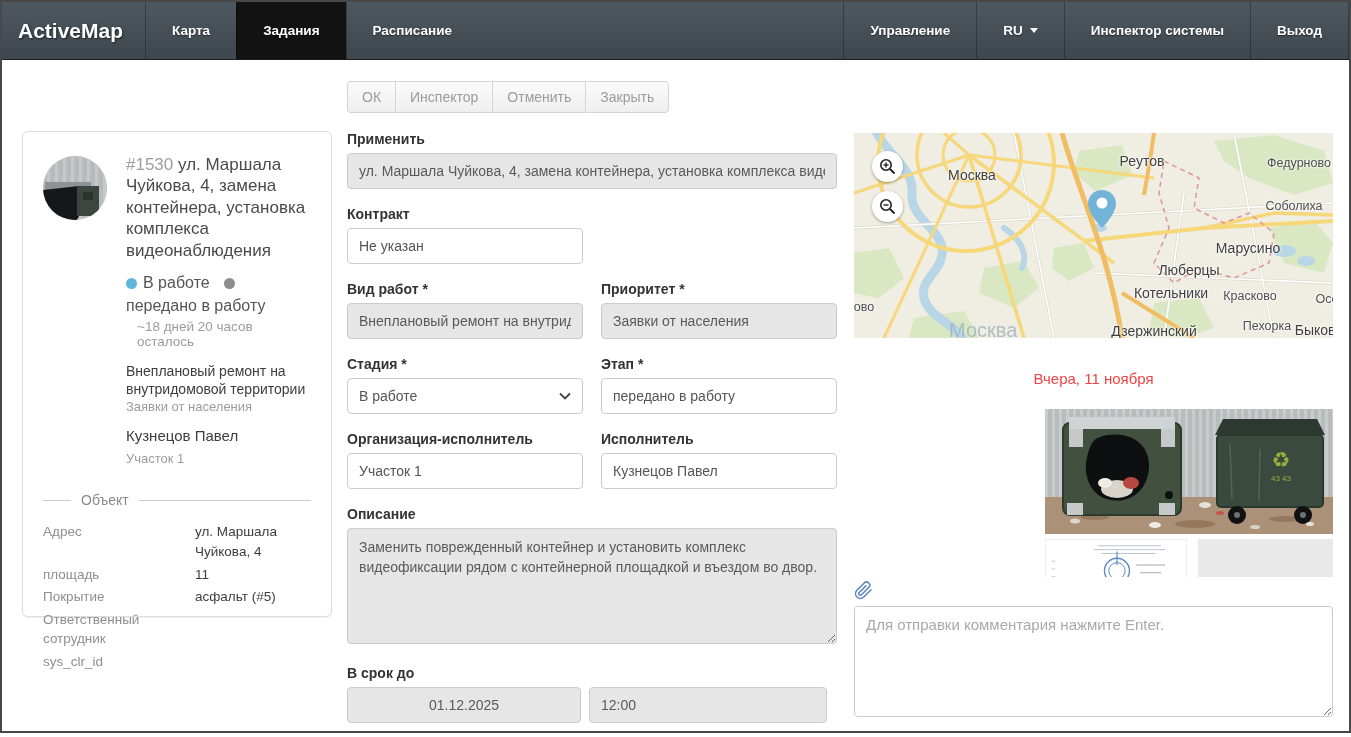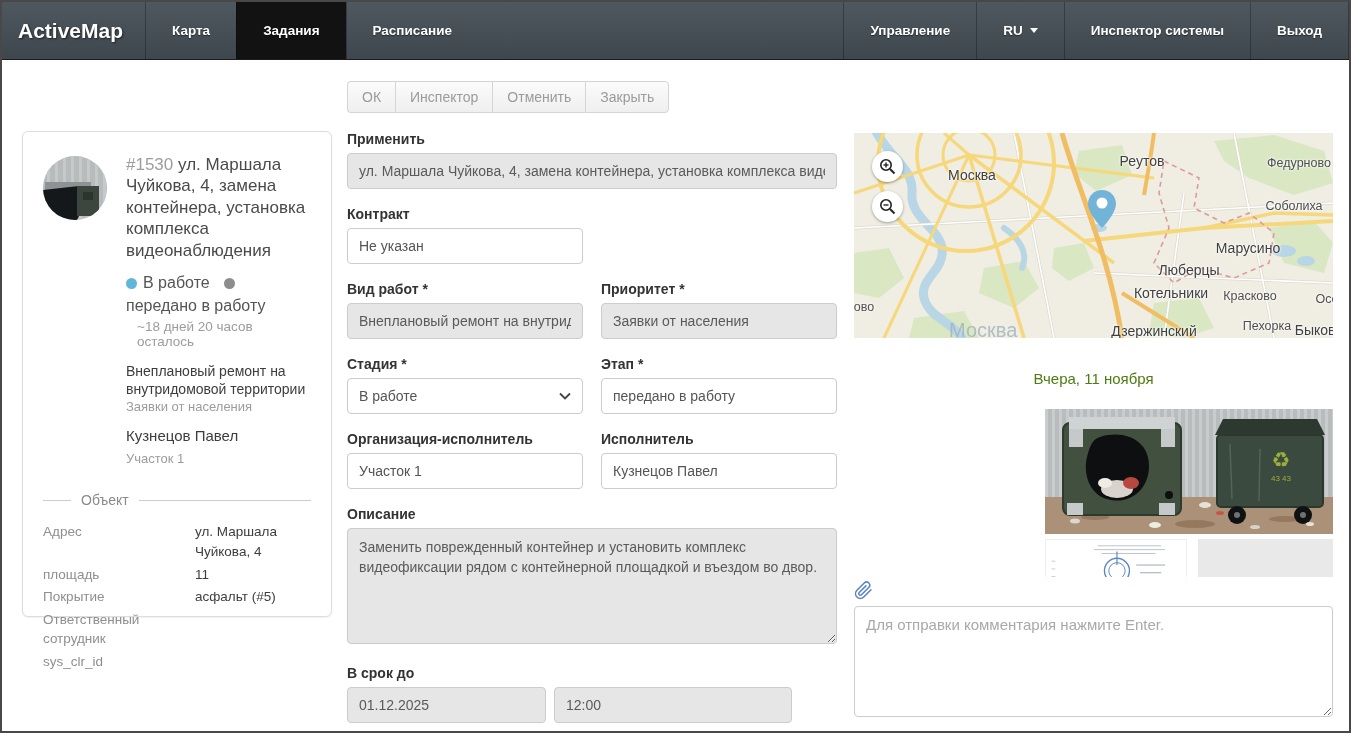--- a/index.html
+++ b/index.html
@@ -52,31 +52,31 @@
   .flabel { font-size:14px; font-weight:bold; color:#333; margin-bottom:6px; }
   .finput { width:100%; height:36px; border:1px solid #ccc; border-radius:4px; padding:0 11px; font-size:14px; color:#555; background:#fff; font-family:"Liberation Sans",sans-serif; white-space:nowrap; overflow:hidden; }
   input.finput { text-overflow:clip; }
   .finput.dis { background:#e6e6e6; color:#5a5a5a; }
   .frow { display:flex; gap:18px; }
   .frow .fgroup { width:236px; }
   .fselect { display:flex; align-items:center; justify-content:space-between; cursor:pointer; }
   .fselect .sel-text { color:#555; }
   textarea.farea { width:490px; height:116px; border:1px solid #ccc; border-radius:4px; background:#e6e6e6; color:#5a5a5a; font-size:14px; line-height:1.45; padding:8px 11px; resize:vertical; font-family:"Liberation Sans",sans-serif; }
   .deadline-row { display:flex; gap:8px; }
-  .deadline-row .d1 { width:199px; } .deadline-row .d2 { width:238px; }
+  .deadline-row .d1 { width:234px;text-align:center; } .deadline-row .d2 { width:238px; }
 
   
   .right-col { position:absolute; left:852px; top:73px; width:479px; }
   .map-box { position:relative; width:479px; height:205px; overflow:hidden; background:#f0ede3; }
   .map-label { position:absolute; transform:translate(-50%,-50%); font-size:12.5px; color:#4e4e4e; white-space:nowrap; text-shadow:0 0 3px #fff,0 0 3px #fff; }
   .map-label.big { font-size:14px; color:#3f3f3f; }
   .zoom-btn { position:absolute; left:18px; width:31px; height:31px; border-radius:50%; background:#fff; box-shadow:0 1px 3px rgba(0,0,0,.35); display:flex; align-items:center; justify-content:center; cursor:pointer; }
   .zoom-in { top:18px; } .zoom-out { top:58px; }
   .marker { position:absolute; left:233px; top:56px; }
-  .date-header { margin-top:32px; text-align:center; font-size:15px; color:#4d7c0f; }
+  .date-header { margin-top:32px; text-align:center; font-size:15px; color:#ef4444; }
   .photo-main { display:block; margin:22px 0 0 191px; width:288px; height:125px; cursor:pointer; }
   .thumb-row { display:flex; margin-left:191px; margin-top:5px; height:38px; overflow:hidden; }
   .thumb-doc { width:142px; height:54px; background:#fff; border:1px solid #eee; cursor:pointer; }
   .thumb-gray { width:135px; height:54px; background:#e9e9e9; margin-left:11px; cursor:pointer; }
   .attach-row { margin-top:4px; height:22px; }
   .clip-icon { display:inline-block; cursor:pointer; }
   .comment-area { width:479px; height:111px; border:1px solid #ccc; border-radius:4px; padding:9px 11px; font-size:15px; color:#444; resize:vertical; font-family:"Liberation Sans",sans-serif; margin-top:3px; }
   .comment-area::placeholder { color:#a9a9a9; }
 </style>
 </head>

